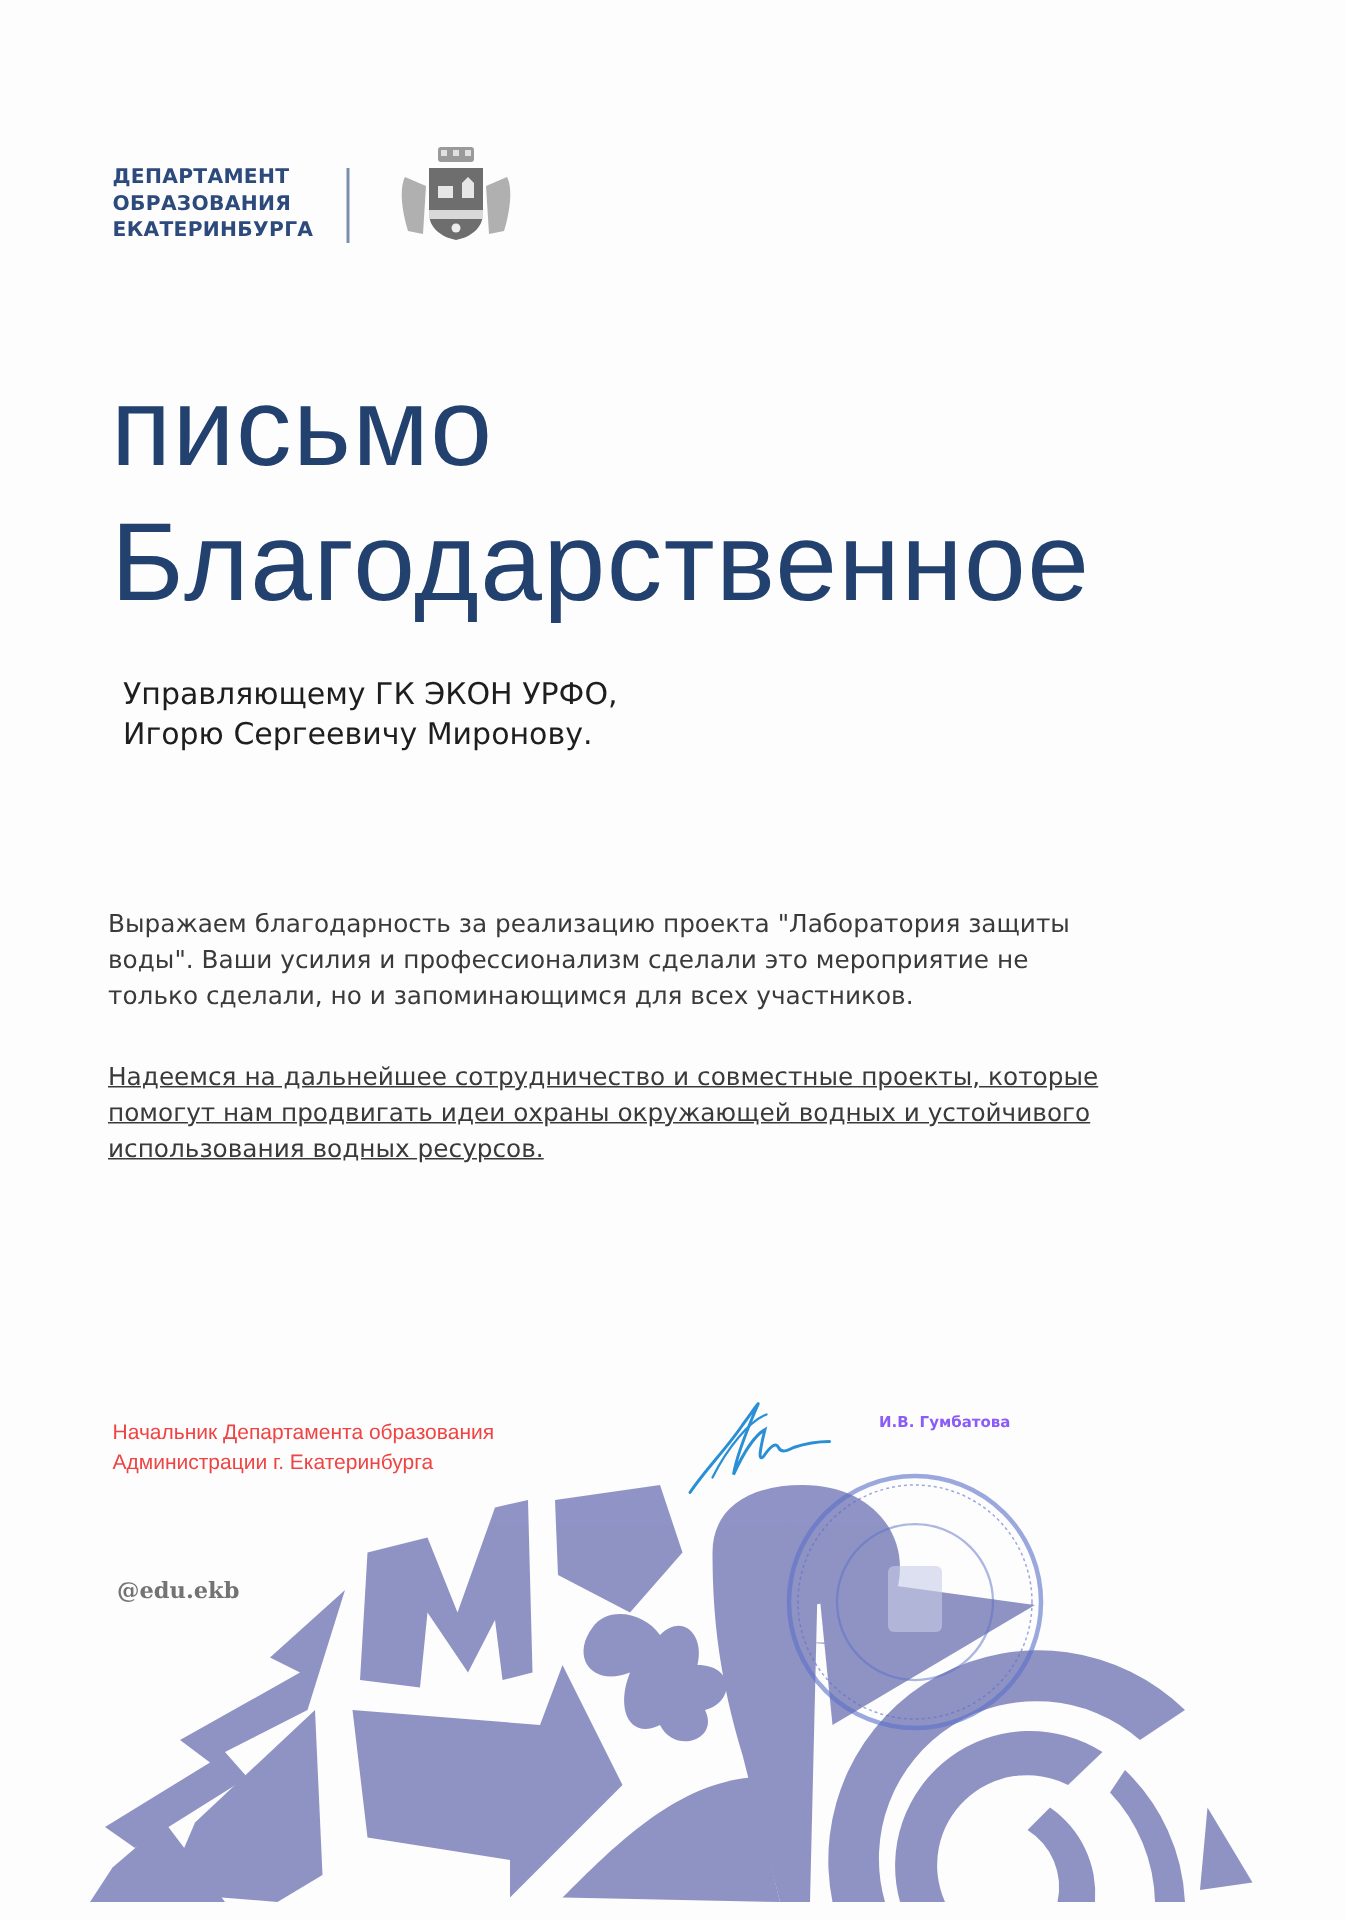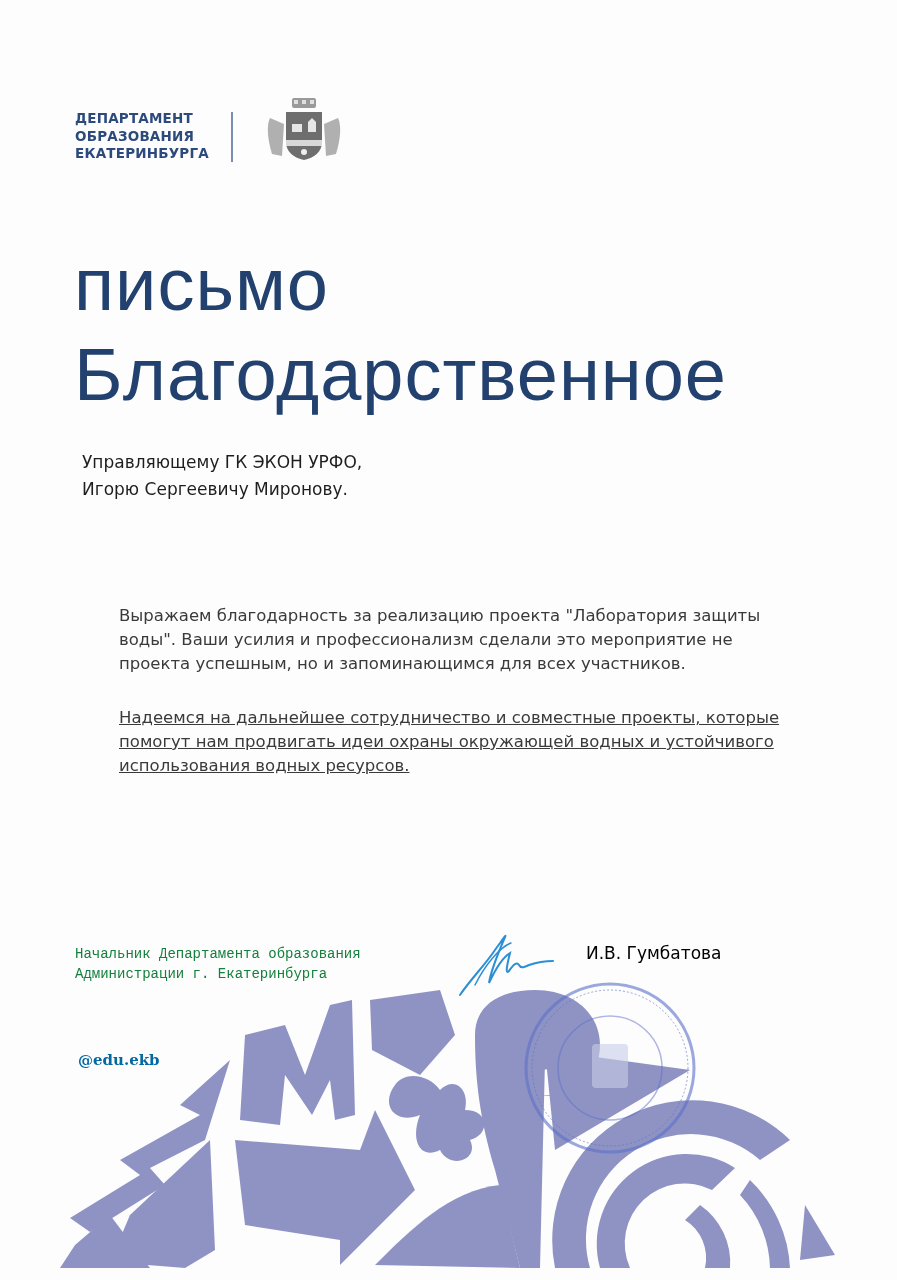--- a/index.html
+++ b/index.html
@@ -7,34 +7,34 @@
   .page { position: absolute; left: 0; top: 0; width: 781px; height: 1280px; }
 
   .dept { position: absolute; left: 75px; top: 110px; font-family: "DejaVu Sans", sans-serif; font-weight: bold; color: #2d4a7c; font-size: 13.5px; line-height: 17.5px; letter-spacing: 0.2px; }
   .dept div { white-space: nowrap; }
   .divider { position: absolute; left: 231px; top: 112px; width: 2px; height: 50px; background: #7a8fb0; }
   .coat { position: absolute; left: 262px; top: 96px; width: 84px; height: 70px; }
 
   .title { position: absolute; left: 74px; top: 240px; font-family: "Liberation Sans", sans-serif; color: #22416e; font-size: 74px; line-height: 90px; letter-spacing: 1px; }
   .title div { white-space: nowrap; }
 
-  .addressee { position: absolute; left: 82px; top: 449px; font-family: "DejaVu Sans", sans-serif; color: #1e1e1e; font-size: 17px; line-height: 27px; }
+  .addressee { position: absolute; left: 82px; top: 449px; font-family: "DejaVu Sans", sans-serif; color: #1e1e1e; font-size: 20px; line-height: 27px; }
   .addressee div { white-space: nowrap; }
 
-  .body-text { position: absolute; left: 72px; width: 760px; font-family: "DejaVu Sans", sans-serif; color: #3a3a3a; font-size: 16.5px; line-height: 24px; margin-left: 47px; }
+  .body-text { position: absolute; left: 72px; width: 760px; font-family: "DejaVu Sans", sans-serif; color: #3a3a3a; font-size: 16.5px; line-height: 24px; }
   .body-text div { white-space: nowrap; }
   .p1 { top: 604px; }
   .p2 { top: 706px; text-decoration: underline; }
 
-  .signer { position: absolute; left: 75px; top: 944px; font-family: Liberation Mono, monospace; color: #15803d; font-size: 14px; line-height: 20px; }
+  .signer { position: absolute; left: 75px; top: 944px; font-family: Liberation Sans, sans-serif; color: #ef4444; font-size: 14px; line-height: 20px; }
   .signer div { white-space: nowrap; }
-  .signer-name { position: absolute; left: 586px; top: 943px; font-family: "DejaVu Sans", sans-serif; font-weight: normal; color: #000000; font-size: 17px; white-space: nowrap; }
+  .signer-name { position: absolute; left: 586px; top: 943px; font-family: "DejaVu Sans", sans-serif; font-weight: bold; color: #8b5cf6; font-size: 10px; white-space: nowrap; }
   .signature { position: absolute; left: 455px; top: 925px; width: 110px; height: 75px; }
 
-  .social { position: absolute; left: 78px; top: 1051px; font-family: "DejaVu Serif", serif; font-weight: bold; color: #0369a1; font-size: 15px; white-space: nowrap; }
+  .social { position: absolute; left: 78px; top: 1051px; font-family: "DejaVu Serif", serif; font-weight: bold; color: #737373; font-size: 15px; white-space: nowrap; }
 
   .decor { position: absolute; left: 0; top: 990px; width: 897px; height: 290px; }
   .stamp { position: absolute; left: 520px; top: 978px; width: 180px; height: 180px; }
 </style>
 </head>
 <body>
 
 <div class="page">
 
   <div class="dept">
@@ -66,21 +66,21 @@
   </div>
 
   <div class="addressee">
     <div>Управляющему ГК ЭКОН УРФО,</div>
     <div>Игорю Сергеевичу Миронову.</div>
   </div>
 
   <div class="body-text p1">
     <div>Выражаем благодарность за реализацию проекта "Лаборатория защиты</div>
     <div>воды". Ваши усилия и профессионализм сделали это мероприятие не</div>
-    <div>проекта успешным, но и запоминающимся для всех участников.</div>
+    <div>только сделали, но и запоминающимся для всех участников.</div>
   </div>
   <div class="body-text p2">
     <div>Надеемся на дальнейшее сотрудничество и совместные проекты, которые</div>
     <div>помогут нам продвигать идеи охраны окружающей водных и устойчивого</div>
     <div>использования водных ресурсов.</div>
   </div>
 
   <svg class="decor" viewBox="0 990 897 290">
     <g fill="#8a8ec2" opacity="0.95">
 

